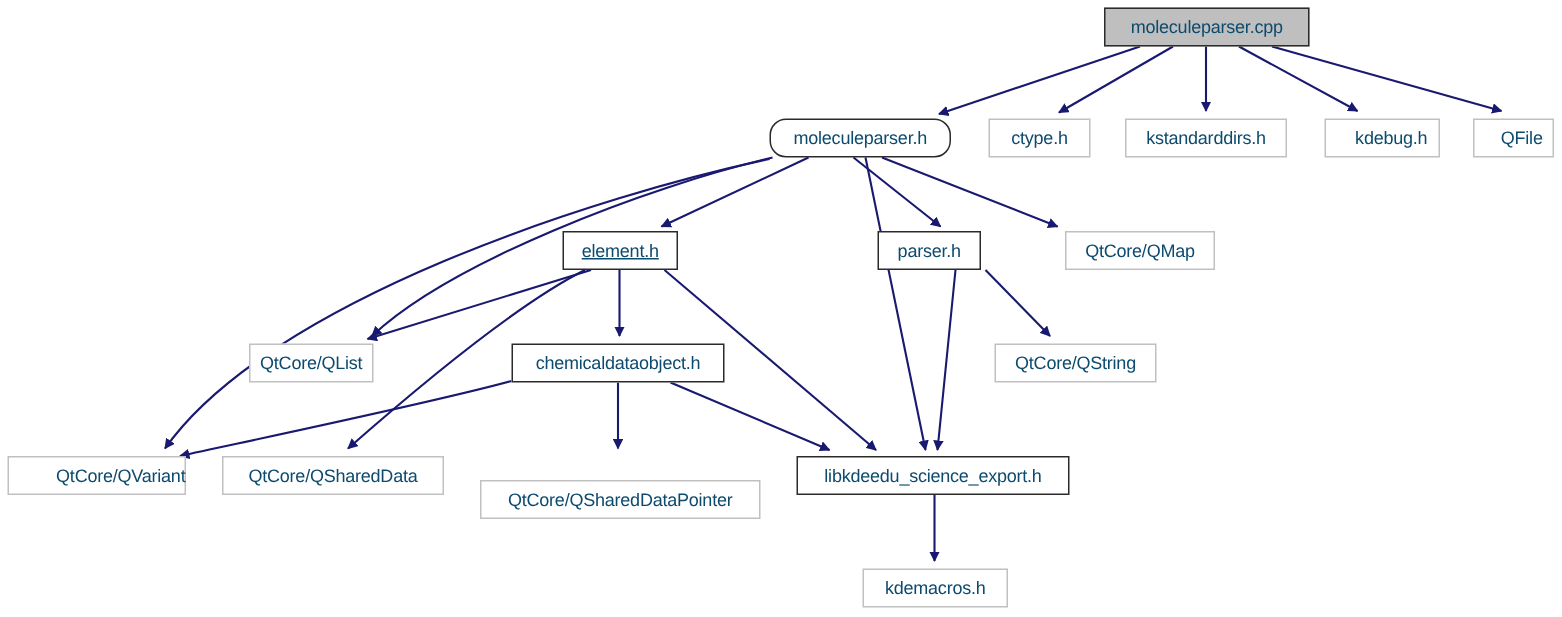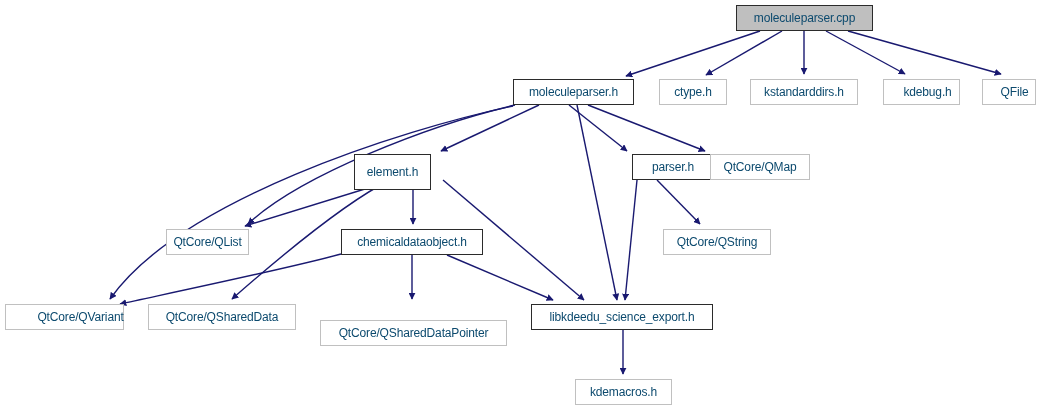--- a/index.html
+++ b/index.html
@@ -84,39 +84,39 @@
         <path d="M 657,180 L 700,224" fill="none" stroke="#191970" stroke-width="1.4" marker-end="url(#arrow)"></path>
         <path d="M 637,180 L 625,300" fill="none" stroke="#191970" stroke-width="1.4" marker-end="url(#arrow)"></path>
         <path d="M 623,330 L 623,374" fill="none" stroke="#191970" stroke-width="1.4" marker-end="url(#arrow)"></path>
       </g>
   </svg>
 
   <div id="node-layer">
       <div class="node root" style="left: 736px; top: 5px; width: 137px; height: 26px;">
         <span class="label">moleculeparser.cpp</span>
       </div>
-      <div class="node strong" style="left: 513px; top: 79px; width: 121px; height: 26px;">
+      <div class="node strong" style="left: 513px; top: 79px; width: 121px; height: 26px; border-radius: 11px;">
         <span class="label">moleculeparser.h</span>
       </div>
       <div class="node" style="left: 659px; top: 79px; width: 68px; height: 26px;">
         <span class="label">ctype.h</span>
       </div>
       <div class="node" style="left: 750px; top: 79px; width: 108px; height: 26px;">
         <span class="label">kstandarddirs.h</span>
       </div>
       <div class="node" style="left: 883px; top: 79px; width: 77px; height: 26px; padding-left: 12px;">
         <span class="label">kdebug.h</span>
       </div>
       <div class="node" style="left: 982px; top: 79px; width: 54px; height: 26px; padding-left: 11px;">
         <span class="label">QFile</span>
       </div>
-      <div class="node strong" style="left: 354px; top: 154px; width: 77px; height: 36px;">
+      <div class="node strong" style="left: 375px; top: 154px; width: 77px; height: 26px; text-decoration: underline;">
         <span class="label">element.h</span>
       </div>
-      <div class="node strong" style="left: 632px; top: 154px; width: 82px; height: 26px;">
+      <div class="node strong" style="left: 585px; top: 154px; width: 69px; height: 26px;">
         <span class="label">parser.h</span>
       </div>
       <div class="node" style="left: 710px; top: 154px; width: 100px; height: 26px;">
         <span class="label">QtCore/QMap</span>
       </div>
       <div class="node" style="left: 166px; top: 229px; width: 83px; height: 26px;">
         <span class="label">QtCore/QList</span>
       </div>
       <div class="node strong" style="left: 341px; top: 229px; width: 142px; height: 26px;">
         <span class="label">chemicaldataobject.h</span>

